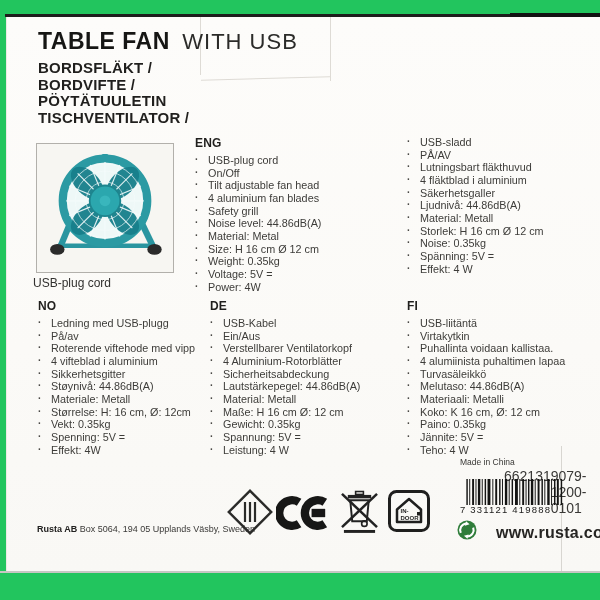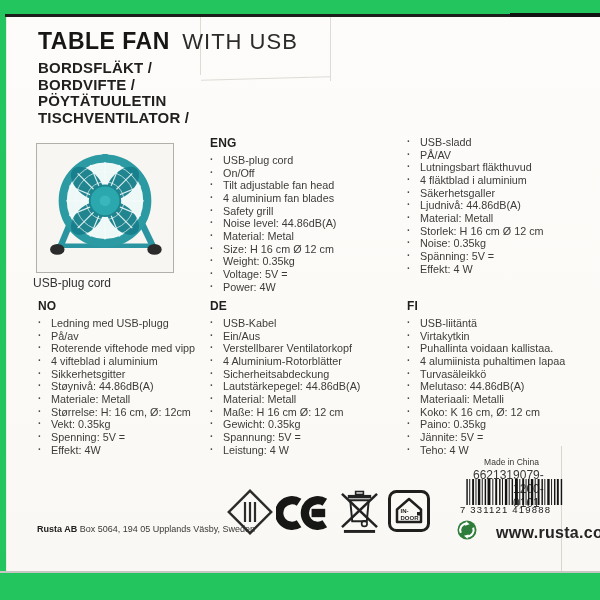--- a/index.html
+++ b/index.html
@@ -26,40 +26,40 @@
   .title-suffix{font-weight:normal;font-size:22px;letter-spacing:1px;color:#2b2b29;margin-left:8px;}
   .subtitle{position:absolute;left:38px;top:60px;}
   .subtitle div{font-weight:bold;font-size:15px;line-height:16.6px;color:#201f1d;letter-spacing:.2px;}
 
   .photo{position:absolute;left:36px;top:143px;width:138px;height:130px;
     background:#f7f6f2;border:1px solid #b2b0ab;box-sizing:border-box;
     display:flex;align-items:center;justify-content:center;}
   .photo-caption{position:absolute;left:33px;top:276px;font-size:12px;color:#32312f;}
 
   .col{position:absolute;width:176px;}
-  .col-eng{left:210px;top:136px;}
+  .col-eng{left:195px;top:136px;}
   .col-se{left:407px;top:136px;}
   .col-no{left:38px;top:299px;}
   .col-de{left:210px;top:299px;}
   .col-fi{left:407px;top:299px;}
   .col h3{font-size:12px;font-weight:bold;color:#201f1d;margin:0 0 4px 0;letter-spacing:.2px;}
   .col ul{list-style:none;margin:0;padding:0;}
   .col li{display:flex;font-size:10.8px;line-height:12.65px;color:#3d3c39;}
   .col .bullet{width:13px;flex:none;font-weight:bold;color:#4a4946;font-size:10px;}
   .col .itext{flex:1;}
 
   .address{position:absolute;left:37px;top:524px;font-size:9px;color:#3a3937;white-space:nowrap;}
   .address b{color:#222120;margin-top:48px;}
   .icon{position:absolute;}
   .icon-diamond{left:227px;top:489px;}
   .icon-ce{left:276px;top:494px;}
   .icon-weee{left:341px;top:487px;}
   .icon-indoor{left:387px;top:489px;}
-  .made-in{position:absolute;left:460px;top:457px;width:103px;text-align:center;font-size:8.5px;color:#393836;}
-  .numbers{position:absolute;left:473px;top:468px;width:90px;display:flex;justify-content:space-between;font-size:12px;color:#393836;}
+  .made-in{position:absolute;left:460px;top:457px;width:103px;text-align:left;font-size:8.5px;color:#393836;}
+  .numbers{position:absolute;left:473px;top:468px;width:90px;display:flex;justify-content:space-between;font-size:14px;color:#393836;padding-left:31px;}
   .barcode{position:absolute;left:466px;top:479px;}
   .barcode-digits{position:absolute;left:460px;top:504px;width:104px;font-size:9.5px;letter-spacing:1.2px;color:#1b1b1a;white-space:nowrap;}
   .green-dot{position:absolute;left:457px;top:520px;}
   .website{position:absolute;left:496px;top:524px;font-size:16px;font-weight:bold;color:#262523;letter-spacing:.3px;}
 </style>
 </head>
 <body>
 
 <div id="stage">
   <div class="box-bg"></div>

